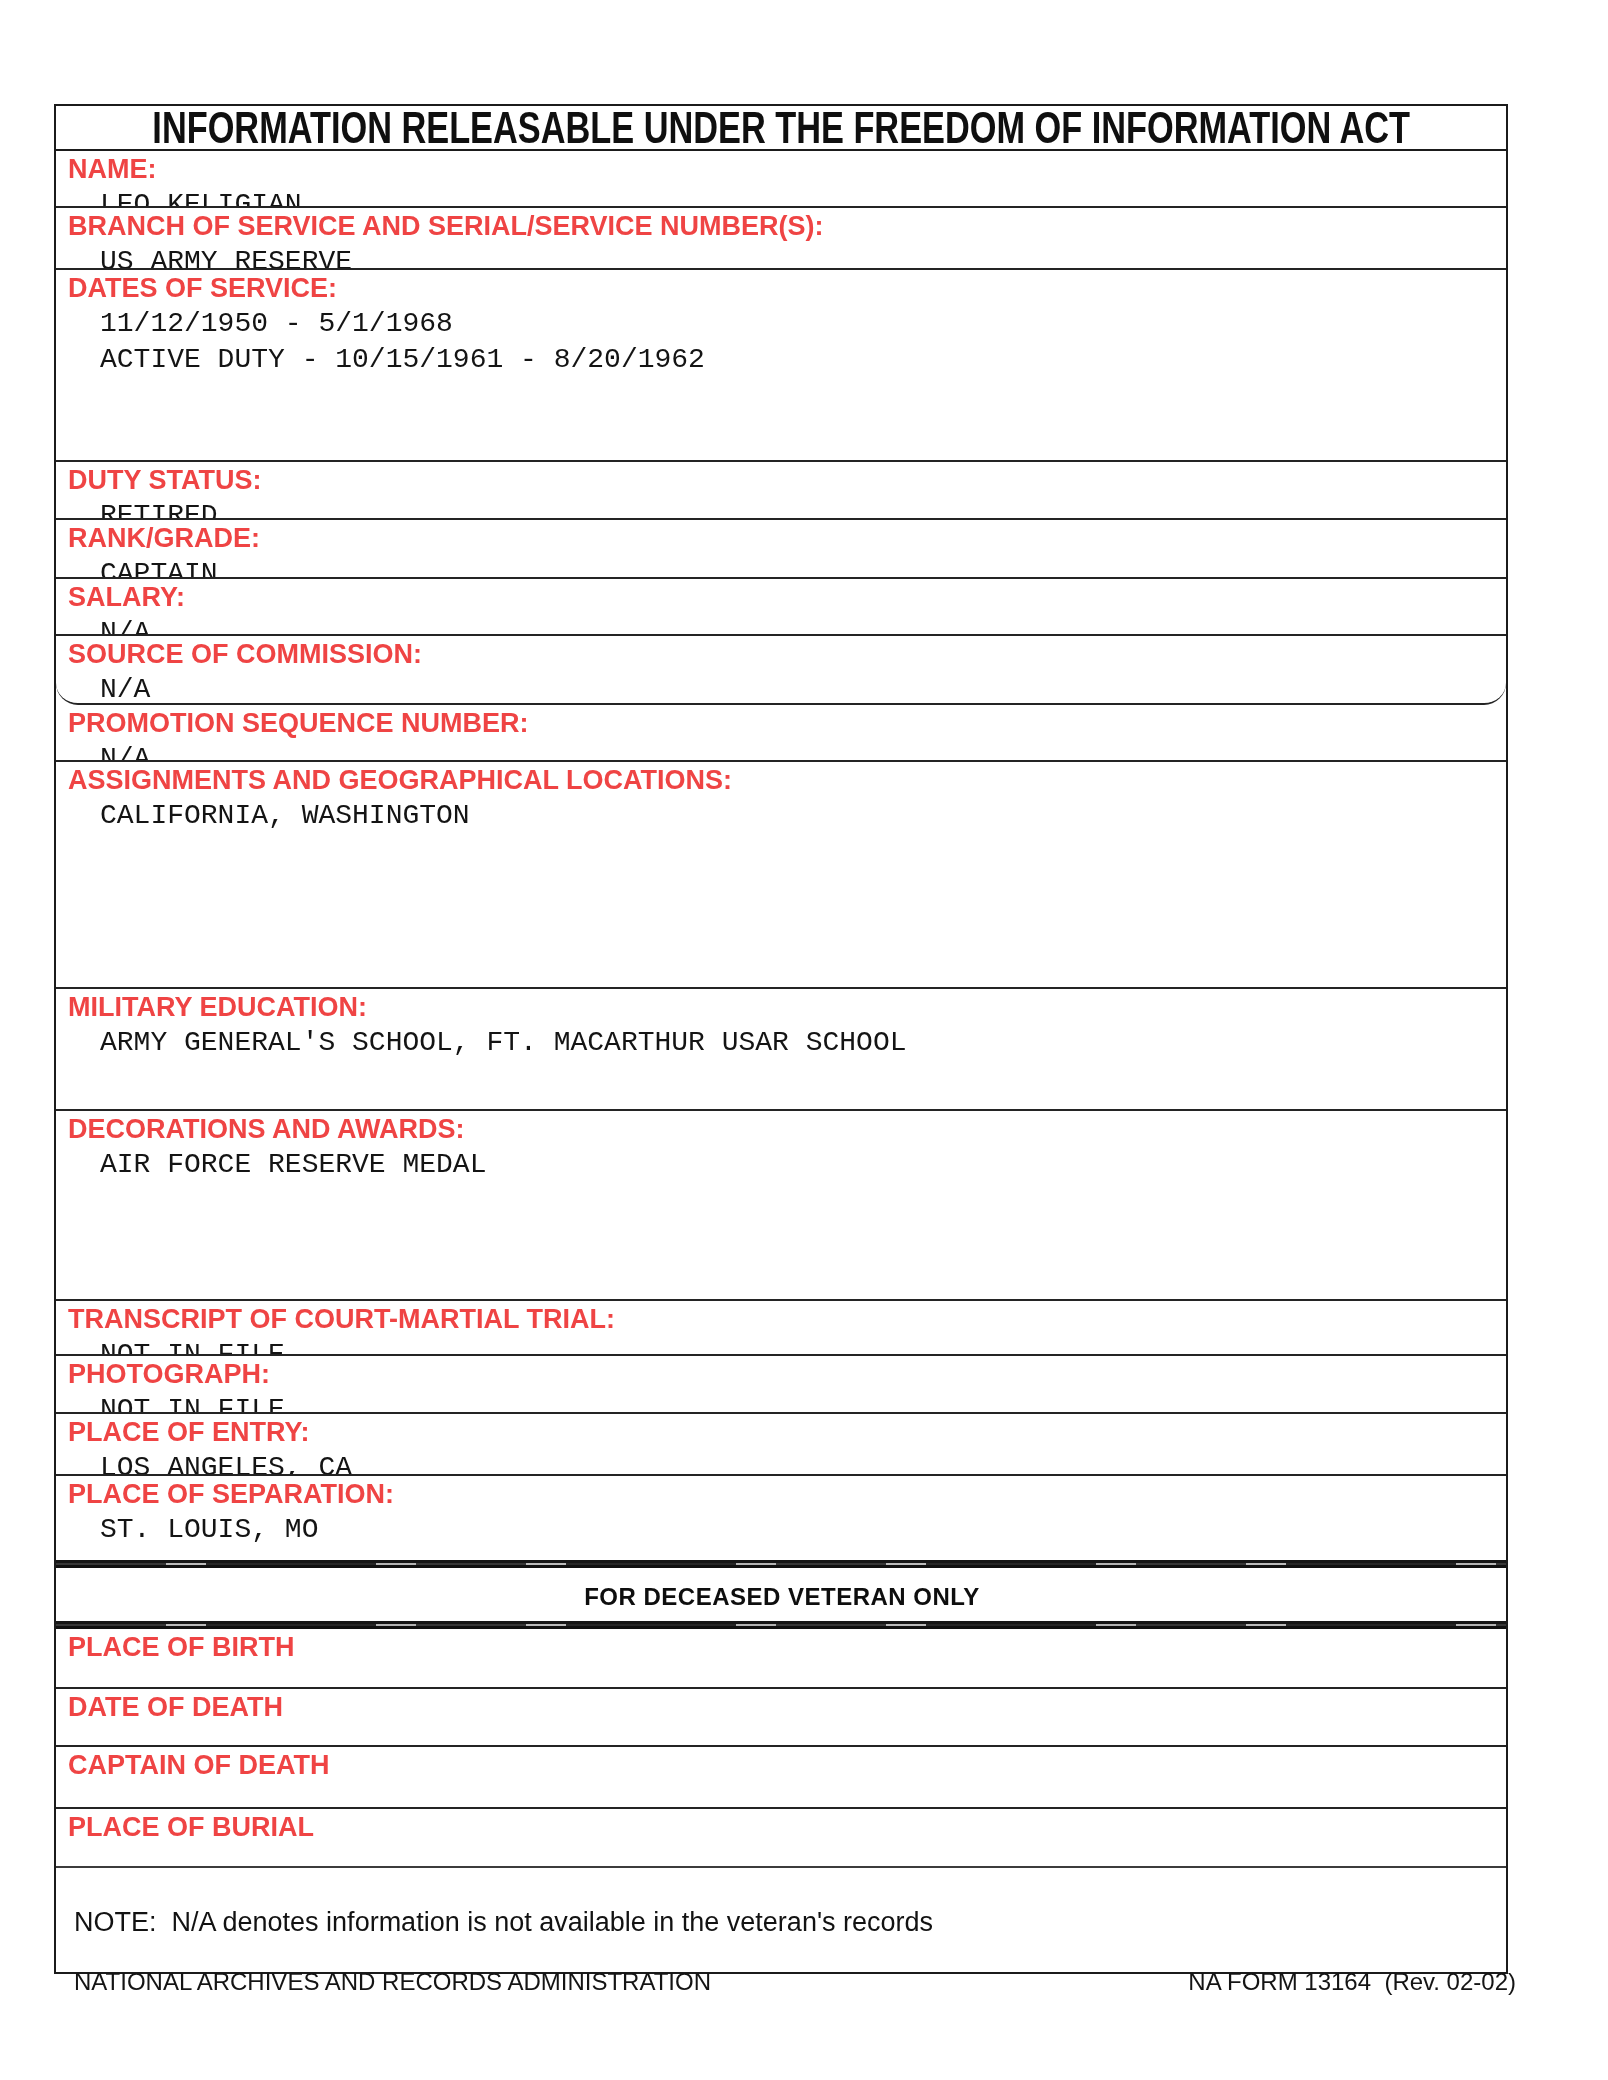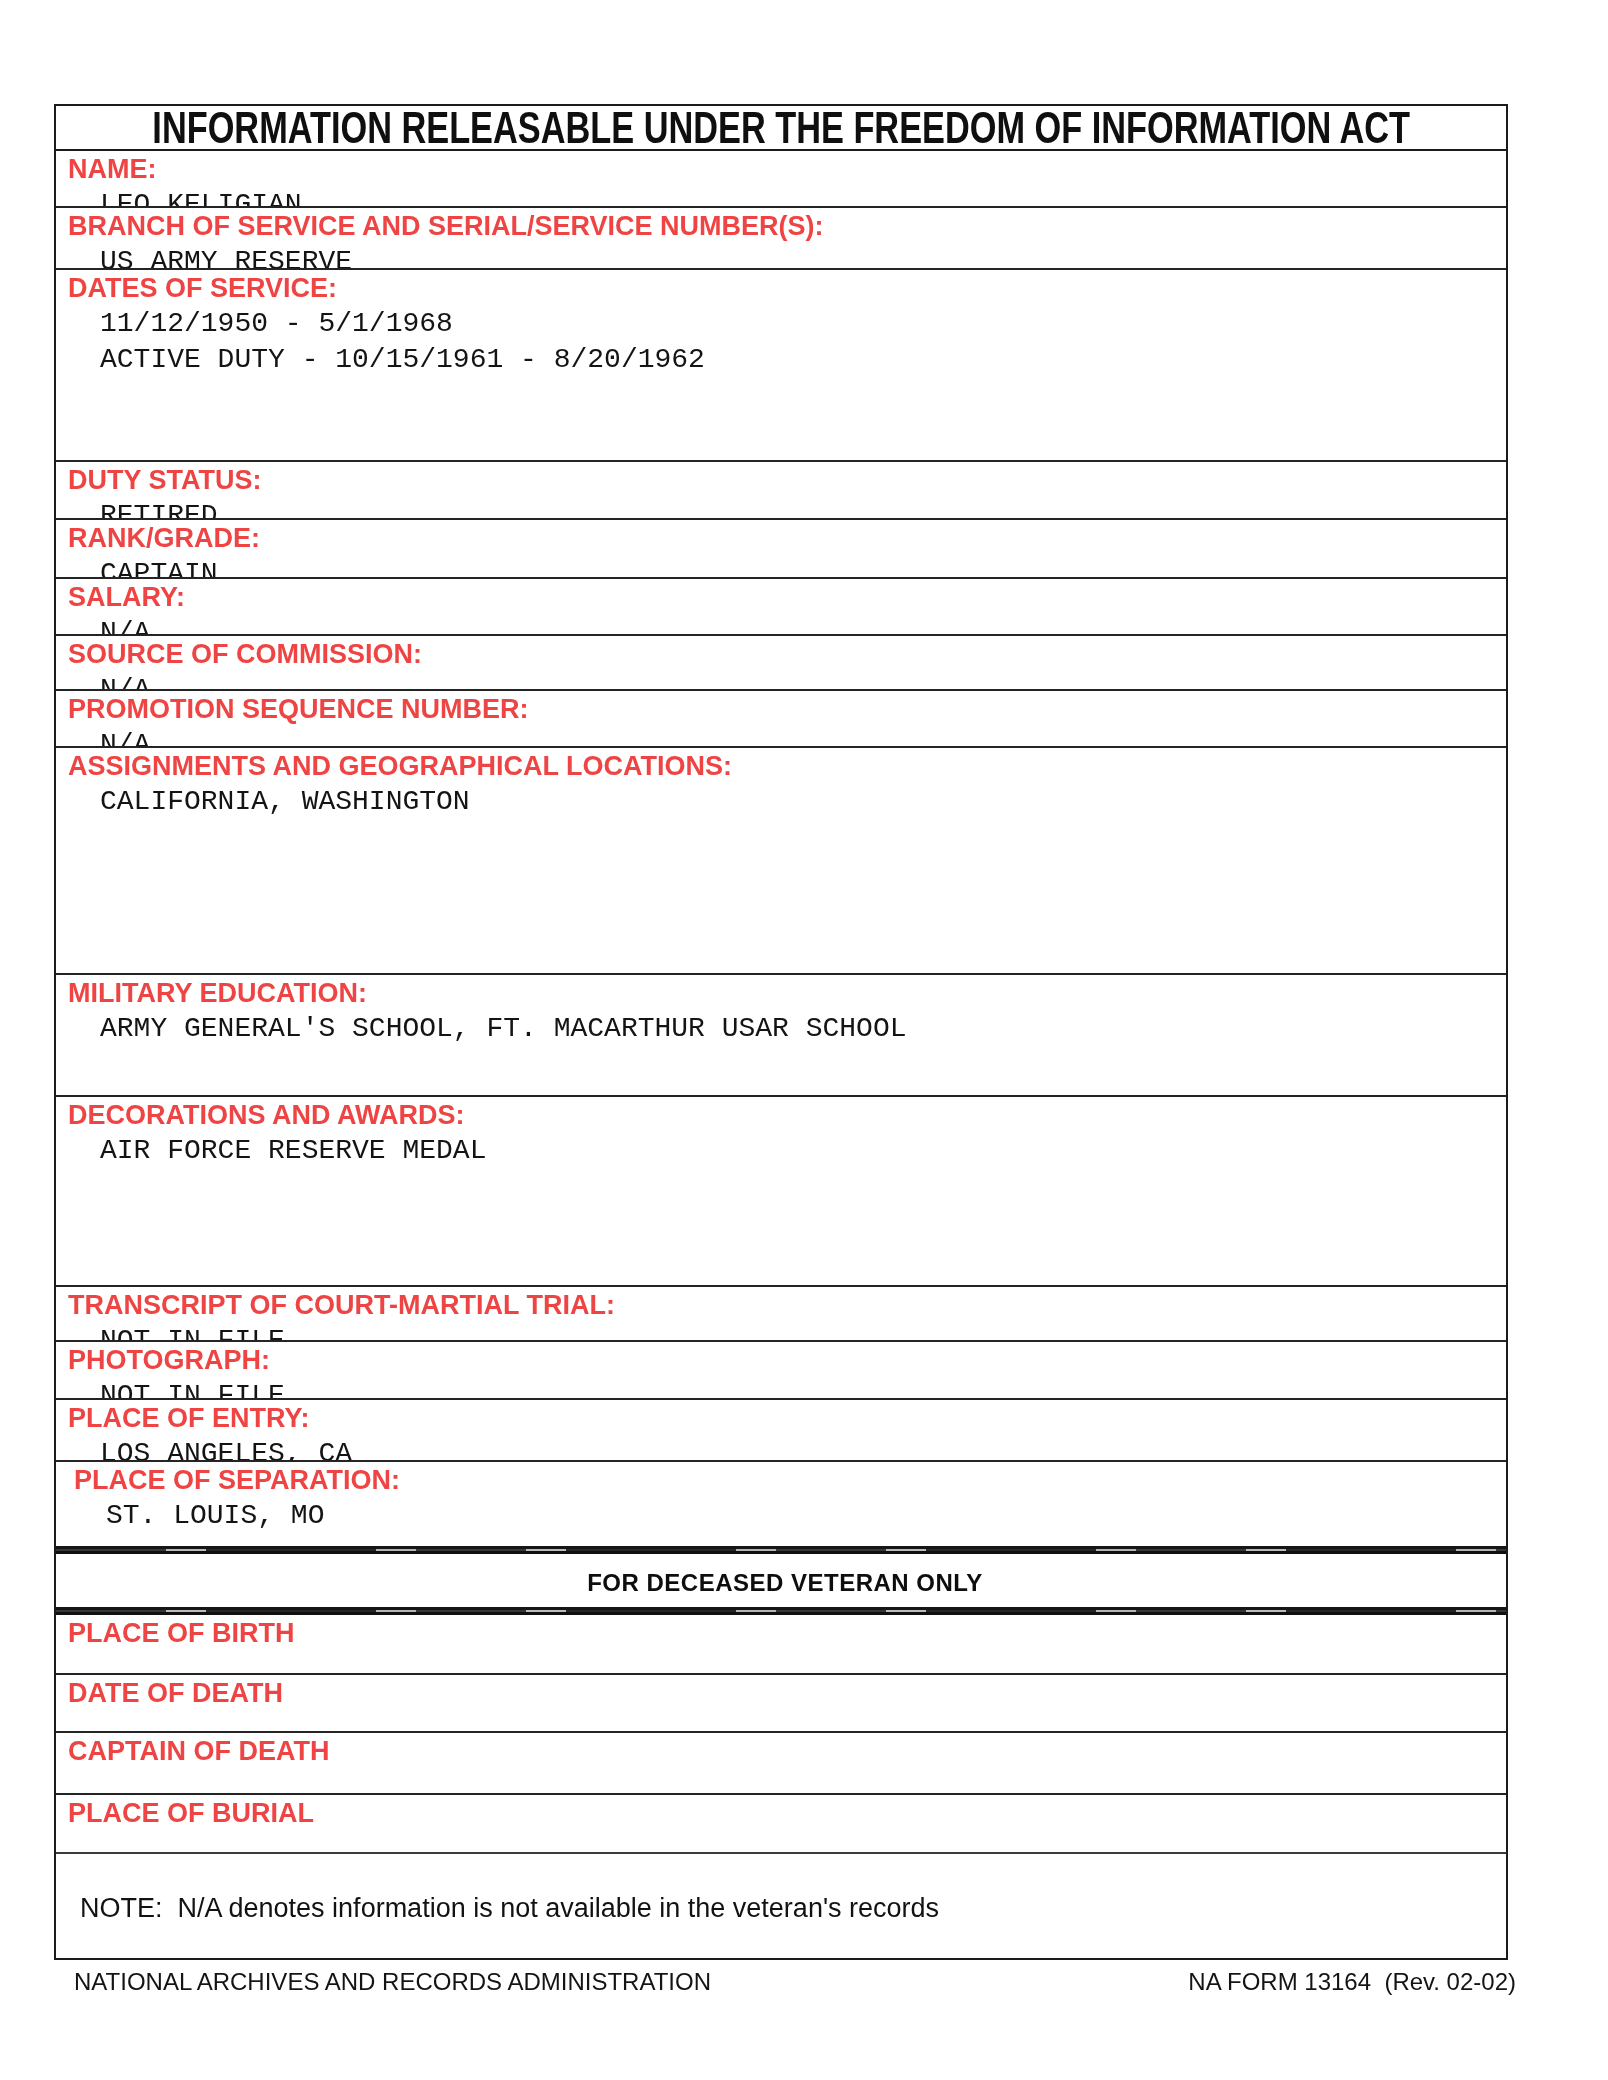--- a/index.html
+++ b/index.html
@@ -43,21 +43,21 @@
     transform-origin: center;
     letter-spacing: 0px;
     color: #0f0f0f;
   }
   .row {
     box-sizing: border-box;
     border-bottom: 2px solid #242424;
     padding: 4px 10px 0 12px;
     overflow: hidden;
   }
-  .row.no-border { border-bottom: none; margin-left: 6px; }
+  .row.no-border { border-bottom: none; }
   .lbl {
     font-weight: bold;
     font-size: 27px;
     line-height: 1.1;
     letter-spacing: 0px;
     color: #ef4444;
     white-space: nowrap;
   }
   .val {
     font-family: Liberation Mono, monospace;
@@ -68,21 +68,21 @@
     color: #141414;
     white-space: pre;
   }
   
   .h-name        { height: 57px; }
   .h-branch      { height: 62px; }
   .h-dates       { height: 192px; }
   .h-duty        { height: 58px; }
   .h-rank        { height: 59px; }
   .h-salary      { height: 57px; }
-  .h-source      { height: 55px; }
+  .h-source      { height: 69px; border-radius: 22px; }
   .h-promo       { height: 57px; }
   .h-assign      { height: 227px; }
   .h-miled       { height: 122px; }
   .h-decor       { height: 190px; }
   .h-transcript  { height: 55px; }
   .h-photo       { height: 58px; }
   .h-entry       { height: 62px; }
   .h-separation  { height: 84px; }
   .h-heading     { height: 53px; display:flex; align-items:center; justify-content:center; }
   .h-birth       { height: 60px; }

